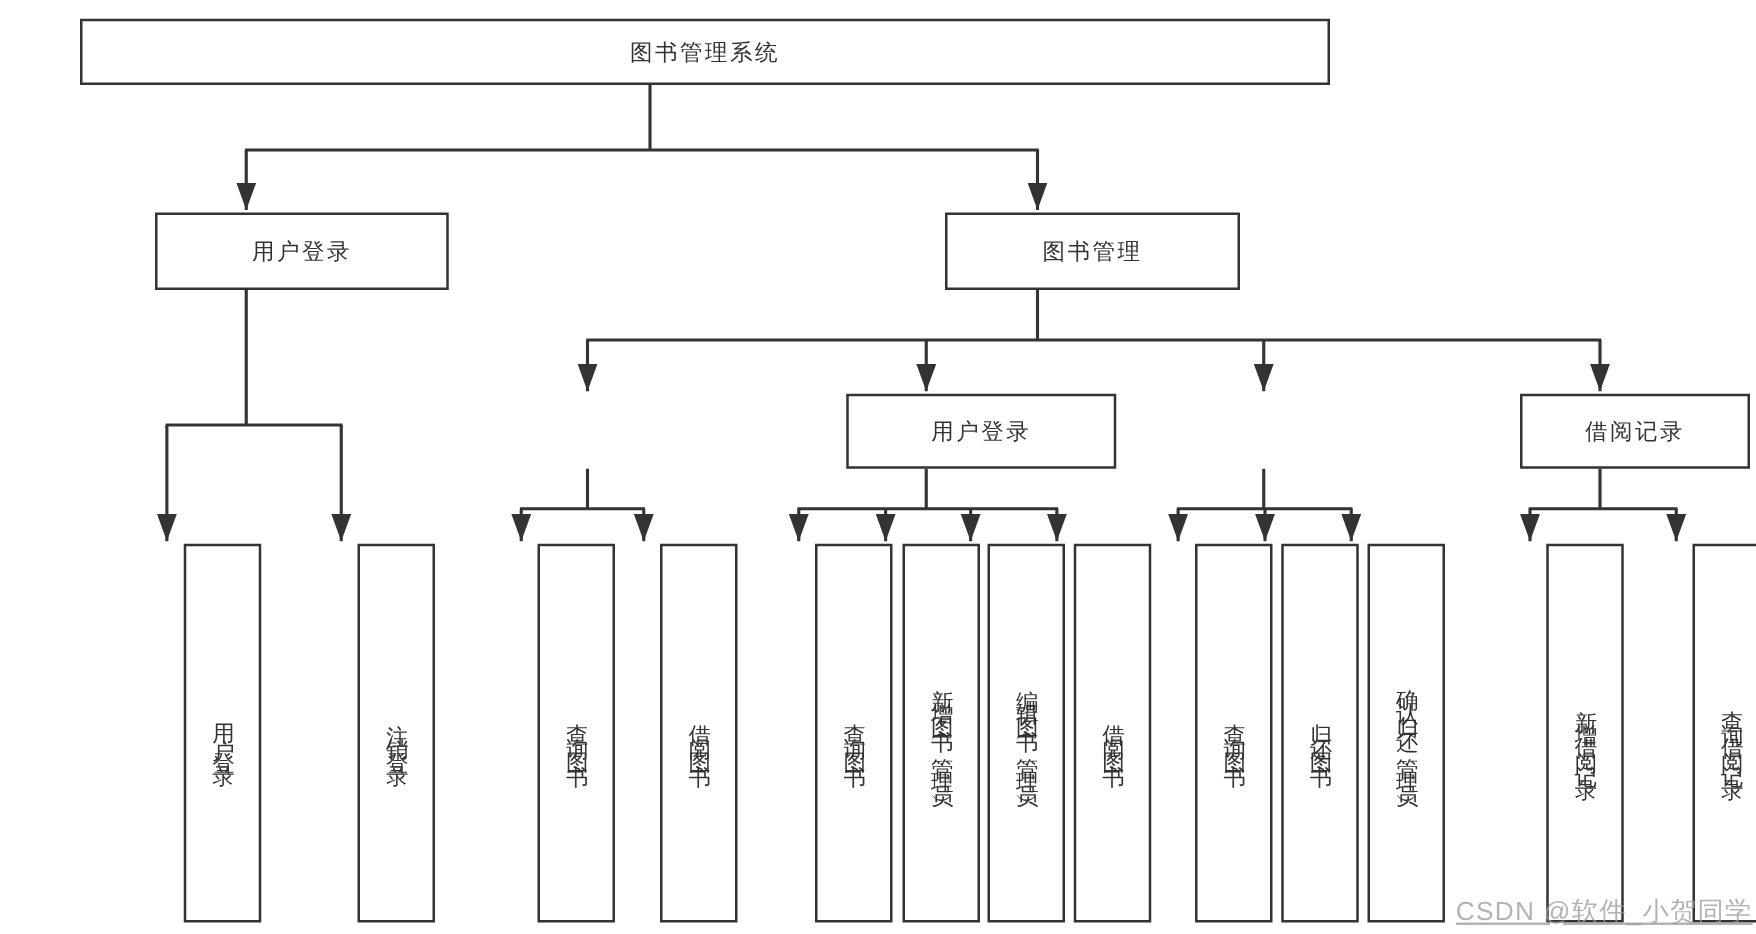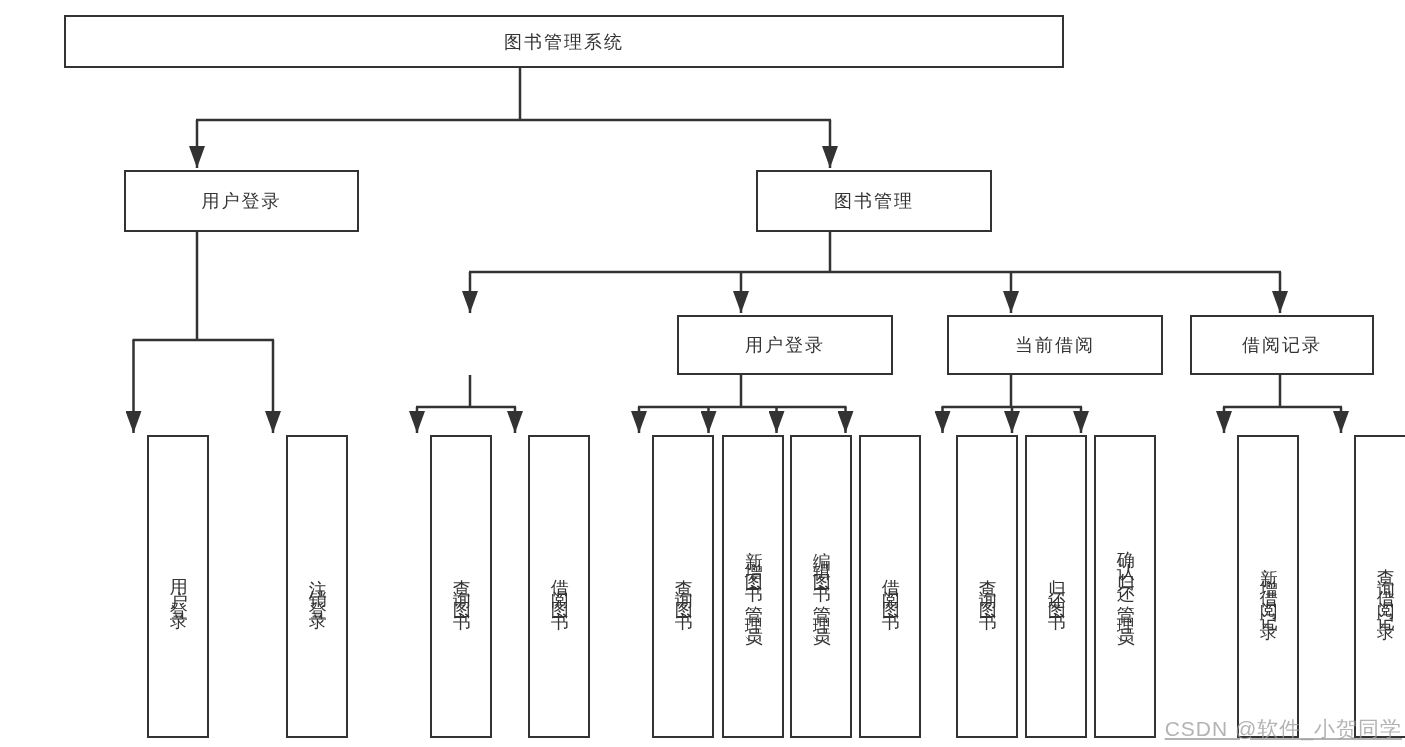--- a/index.html
+++ b/index.html
@@ -68,22 +68,21 @@
       <line x1="1341" y1="407" x2="1341" y2="433"></line>
     </g>
   </svg>
 
   <div class="box h" style="left:20px;top:15px;width:1000px;height:53px">图书管理系统</div>
 
   <div class="box h" style="left:80px;top:170px;width:235px;height:62px">用户登录</div>
   <div class="box h" style="left:712px;top:170px;width:236px;height:62px">图书管理</div>
 
   <div class="box h" style="left:633px;top:315px;width:216px;height:60px">用户登录</div>
-  <div class="box h" style="left:903px;top:315px;width:216px;height:60px">当前借阅</div>
-  <div class="box h" style="left:1146px;top:315px;width:184px;height:60px">借阅记录</div>
+  <div class="box h" style="left:1172px;top:315px;width:184px;height:60px">借阅记录</div>
 
   <div class="box v" style="left:103px;top:435px;width:62px;height:303px">用户登录</div>
   <div class="box v" style="left:242px;top:435px;width:62px;height:303px">注销登录</div>
 
   <div class="box v" style="left:386px;top:435px;width:62px;height:303px">查询图书</div>
   <div class="box v" style="left:484px;top:435px;width:62px;height:303px">借阅图书</div>
 
   <div class="box v" style="left:608px;top:435px;width:62px;height:303px">查询图书</div>
   <div class="box v" style="left:678px;top:435px;width:62px;height:303px">新增图书（管理员）</div>
   <div class="box v" style="left:746px;top:435px;width:62px;height:303px">编辑图书（管理员）</div>

